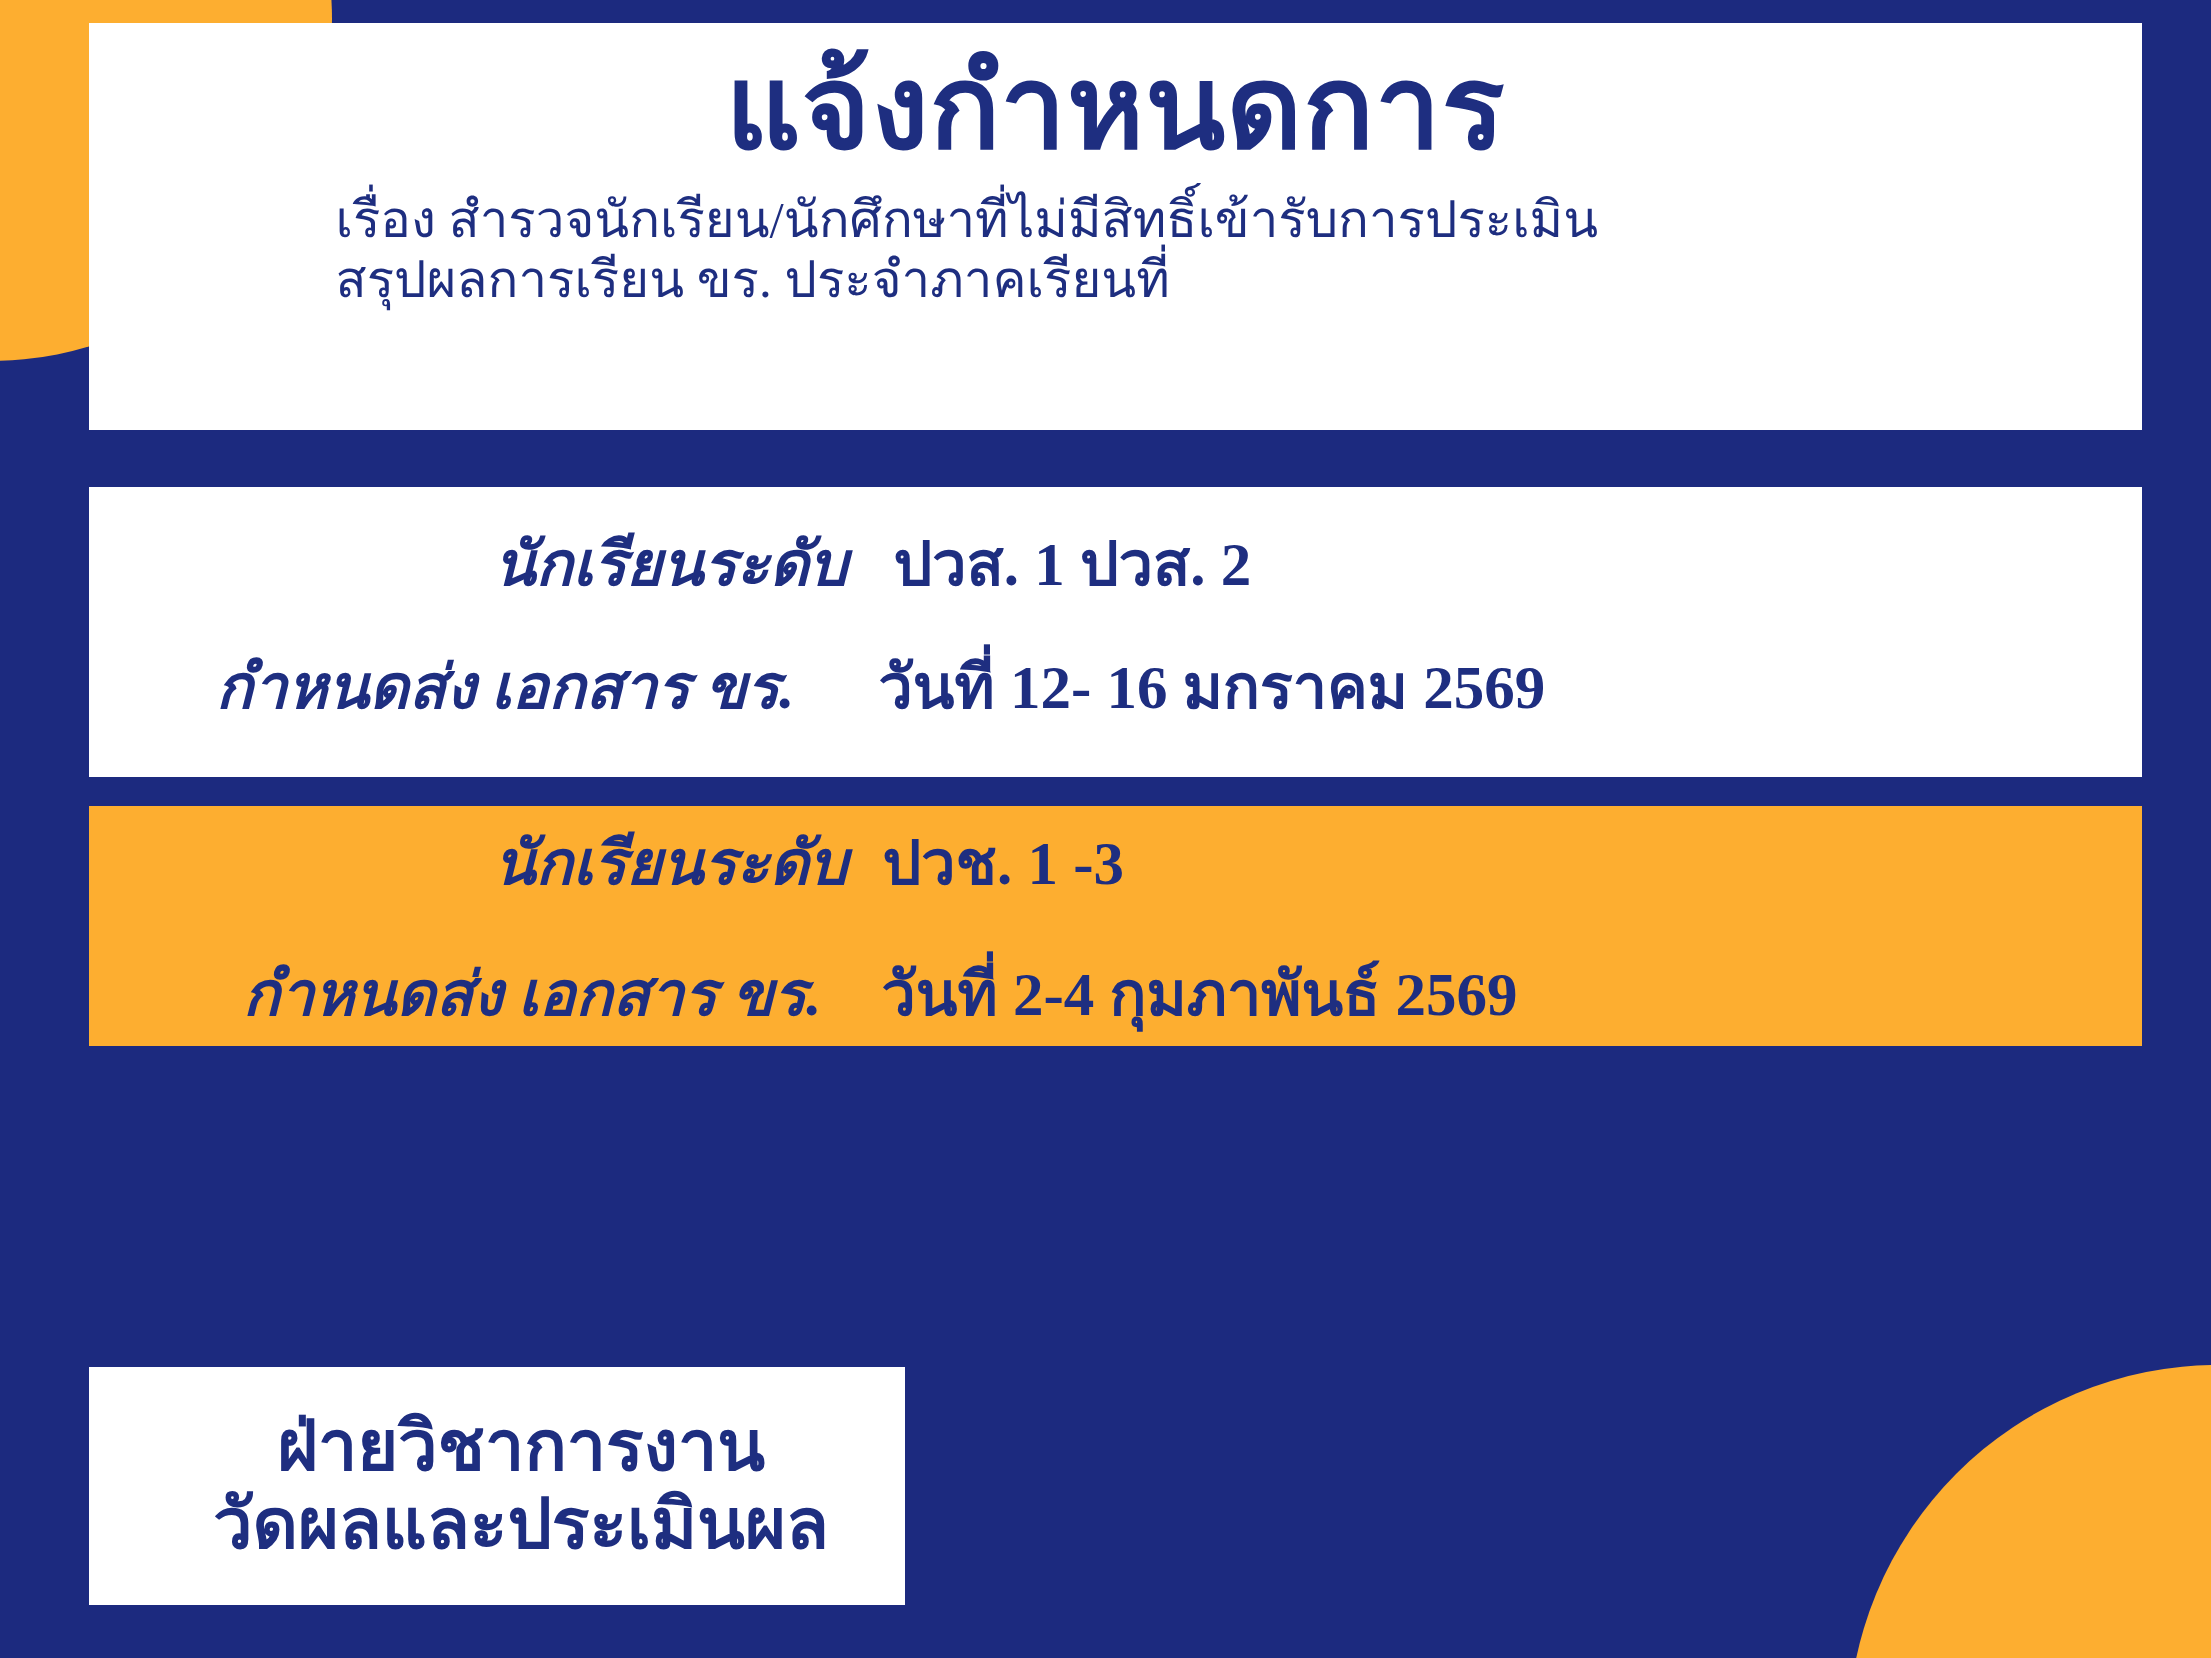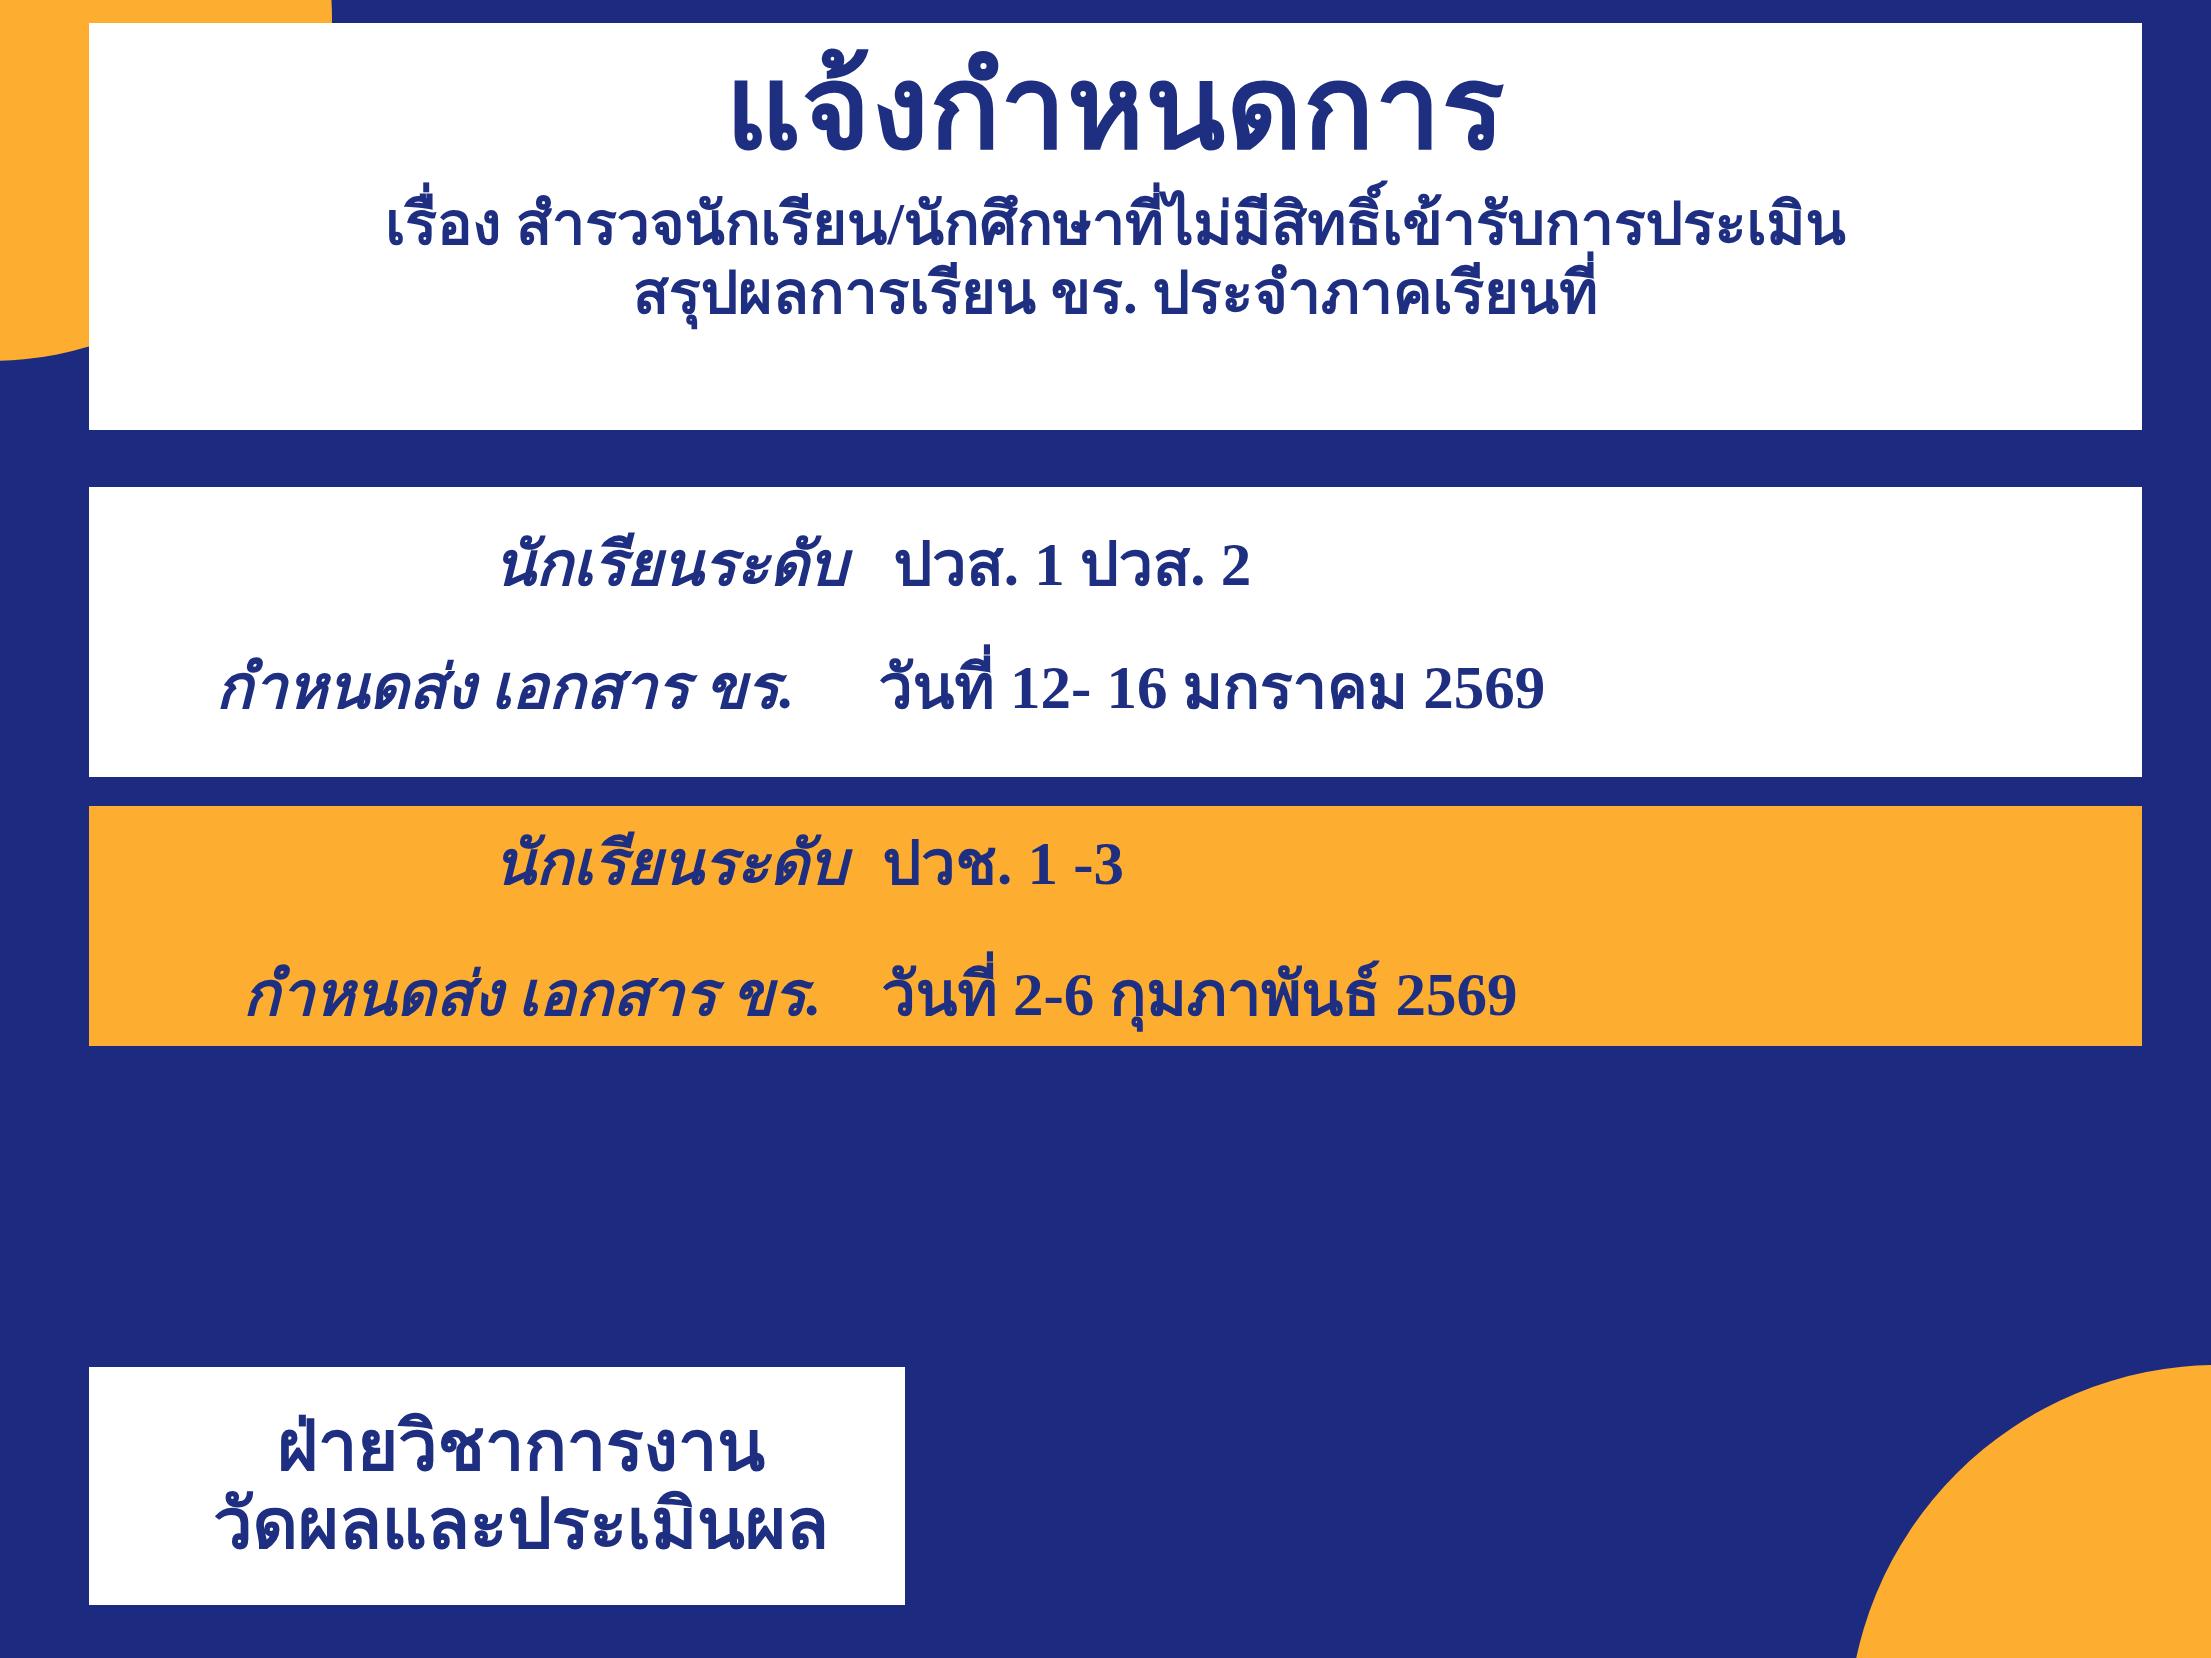--- a/index.html
+++ b/index.html
@@ -90,24 +90,24 @@
     letter-spacing: 1px;
     text-align: center;
     margin: 0;
     white-space: nowrap;
   }
 
   .subtitle-block {
     margin-top: 19.5px;
     width: 1560px;
     color: #1E2E80;
-    font-weight: bold;
-    font-size: 59px;
+    font-weight: normal;
+    font-size: 51px;
     line-height: 1.18;
-    text-align: center;
+    text-align: left;
   }
   .subtitle-line { display: block; white-space: nowrap; }
 
   .row {
     color: #1E2E80;
     font-weight: bold;
     font-size: 61px;
     line-height: 1.0;
     white-space: nowrap;
     display: flex;
@@ -164,21 +164,21 @@
     </div>
   </div>
 
   <div class="panel panel-orange" id="level-panel-voc">
     <div class="row" id="voc-level-row">
       <span class="row-label">นักเรียนระดับ</span>
       <span class="row-value">ปวช. 1 -3</span>
     </div>
     <div class="row" id="voc-deadline-row">
       <span class="row-label">กำหนดส่ง เอกสาร ขร.</span>
-      <span class="row-value">วันที่ 2-6 กุมภาพันธ์ 2569</span>
+      <span class="row-value">วันที่ 2-4 กุมภาพันธ์ 2569</span>
     </div>
   </div>
 
   <div class="panel panel-white" id="footer-panel">
     <div class="footer-text">
       <span class="footer-line">ฝ่ายวิชาการงาน</span>
       <span class="footer-line">วัดผลและประเมินผล</span>
     </div>
   </div>
 

